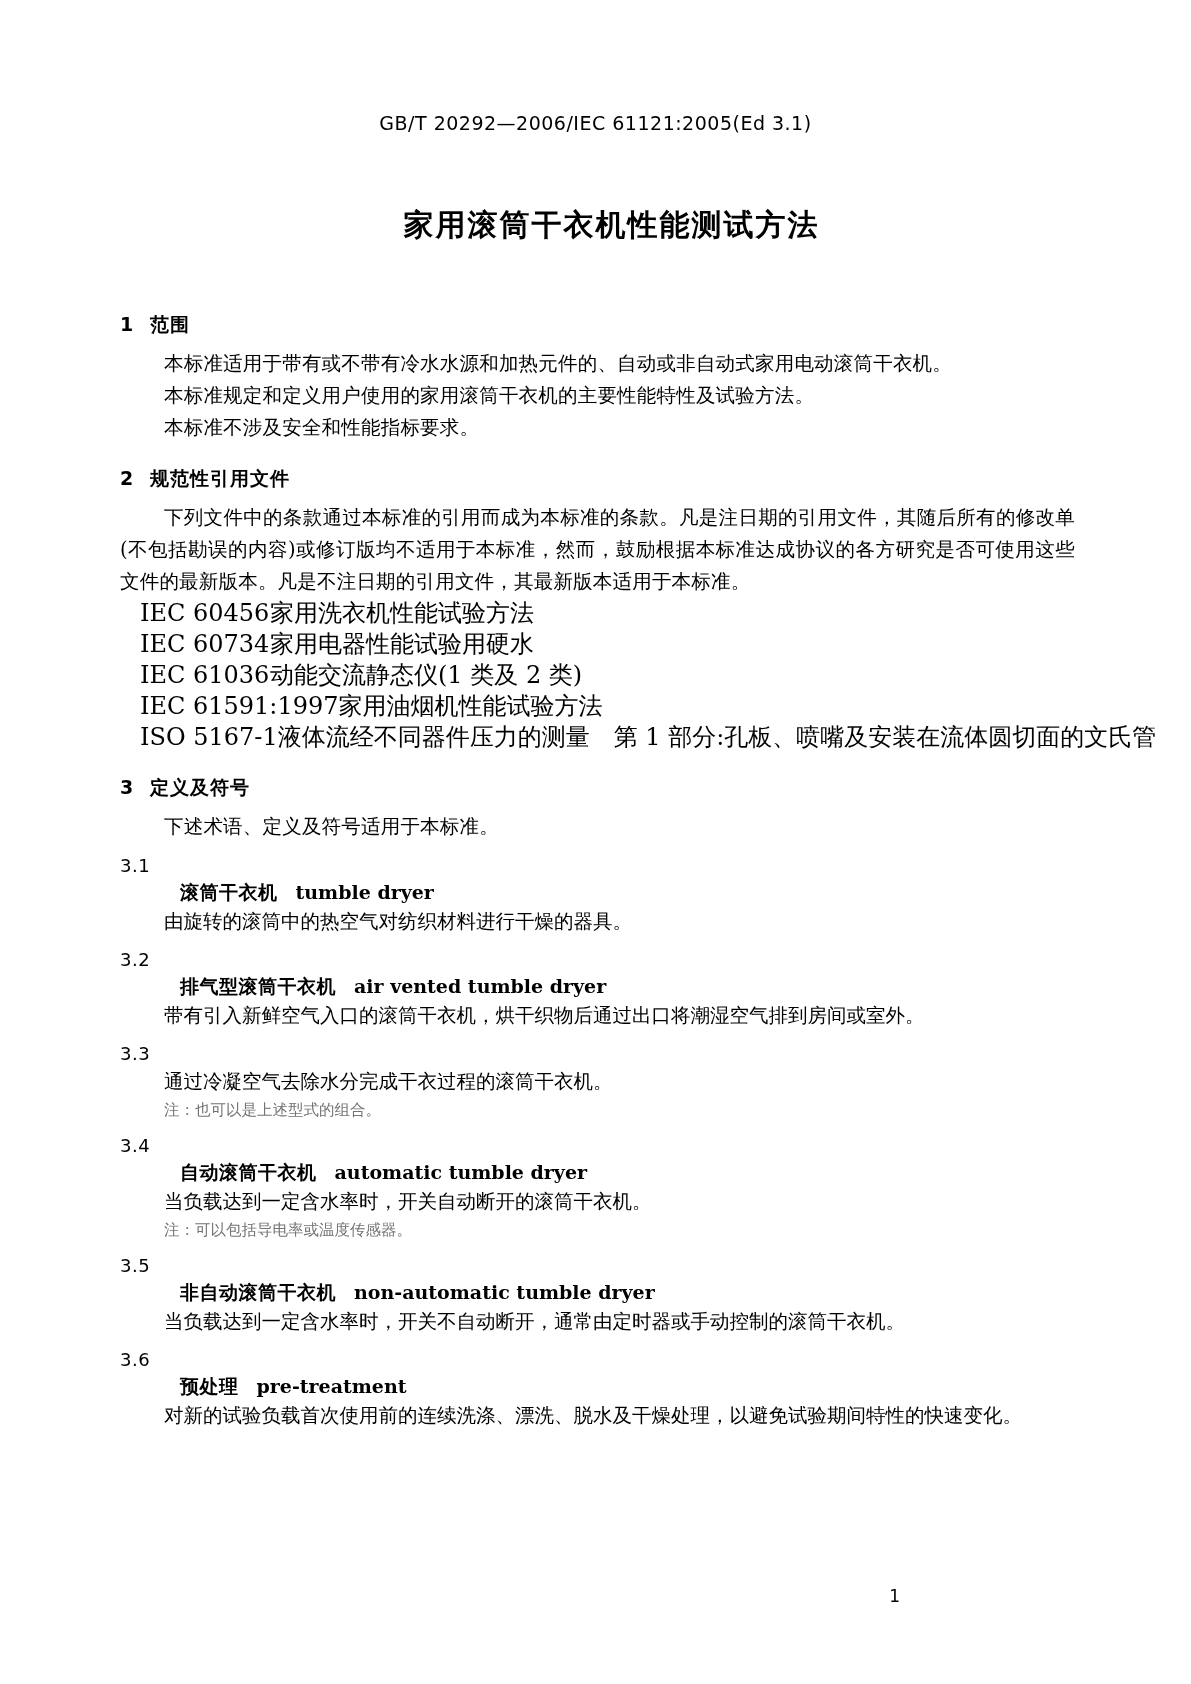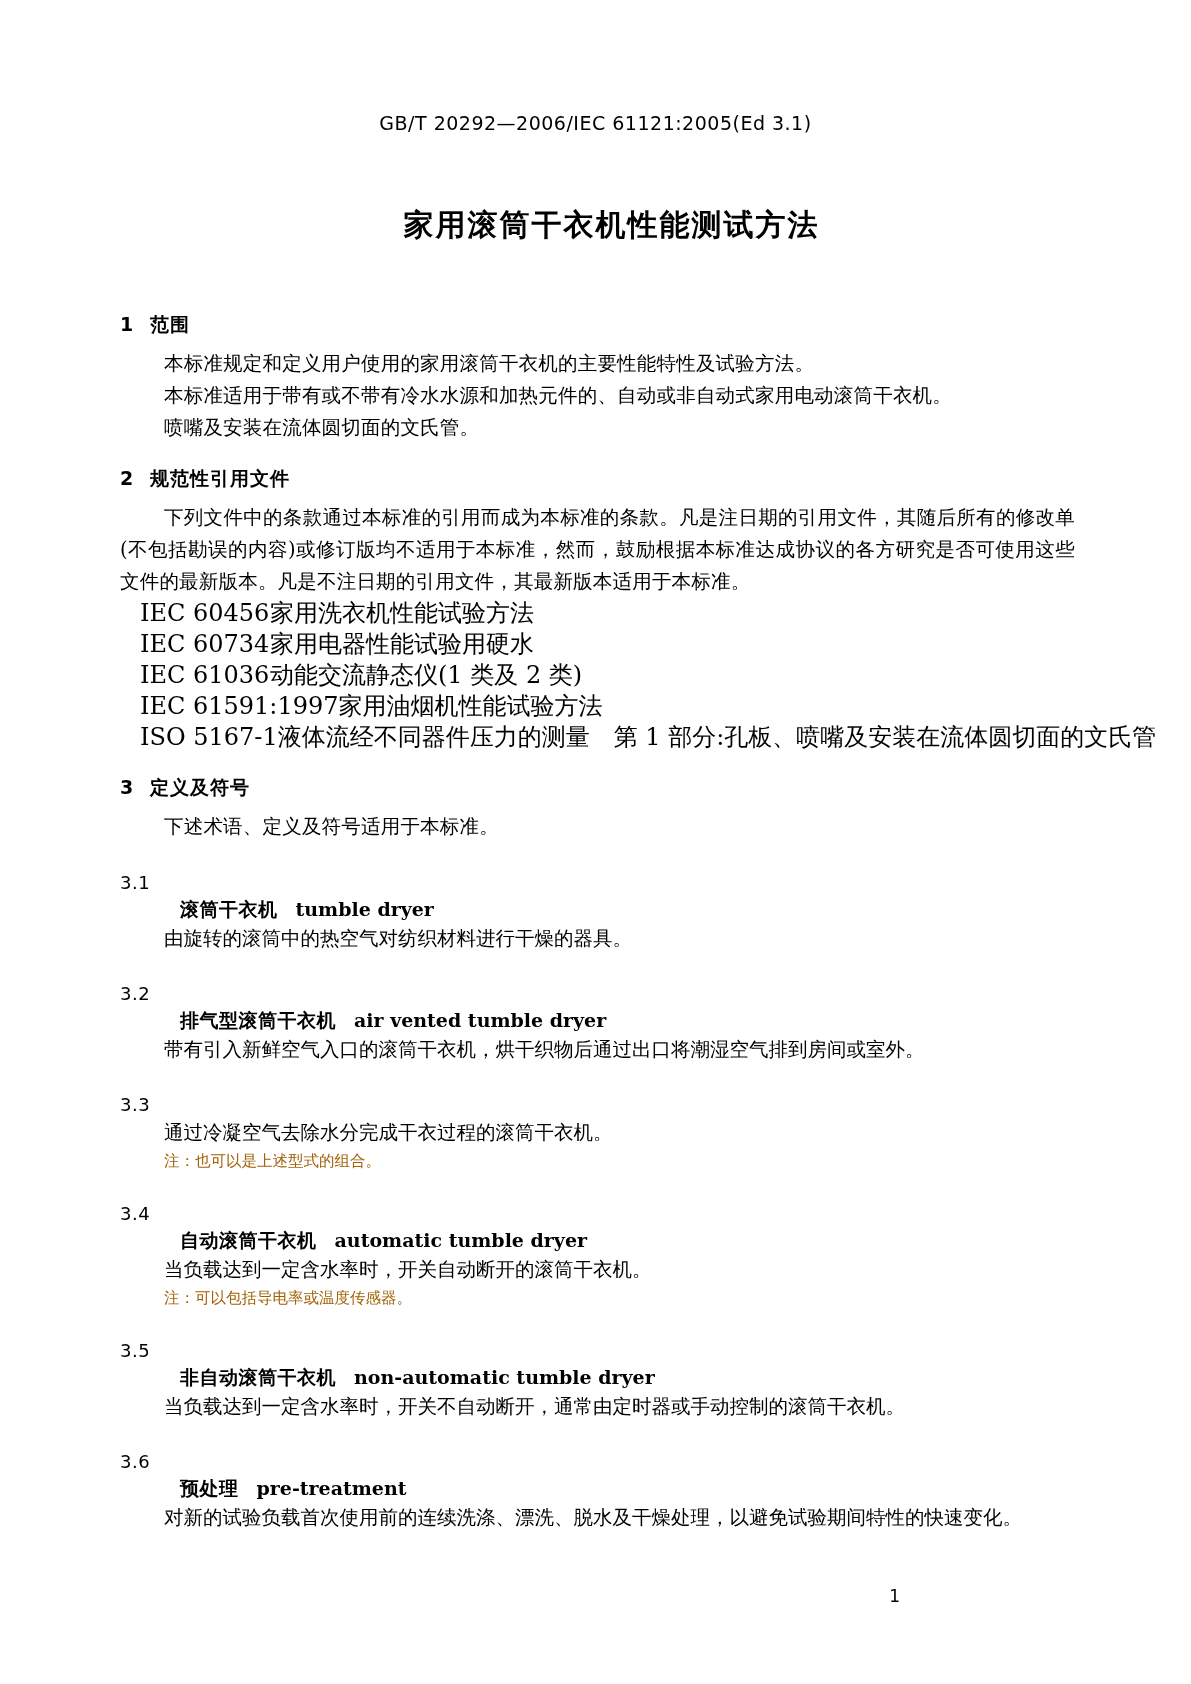--- a/index.html
+++ b/index.html
@@ -78,21 +78,21 @@
     white-space: nowrap;
   }
   .ref-line .refid {
     display: inline-block;
     min-width: 130px;
     font-family: "DejaVu Serif", "Liberation Serif", serif;
   }
   .clause-num {
     font-family: "DejaVu Sans", "Liberation Sans", sans-serif;
     font-size: 18px;
-    margin: 29px 0 2px 0;
+    margin: 12px 0 2px 0;
     letter-spacing: 0.5px;
   }
   .term-line {
     margin-left: 60px;
     font-weight: bold;
     font-size: 19px;
     font-family: "DejaVu Sans", "Liberation Sans", sans-serif;
     letter-spacing: 0.5px;
     margin-top: 4px;
   }
@@ -105,21 +105,21 @@
   .term-def {
     margin-left: 44px;
     font-size: 19.5px;
     line-height: 31px;
     text-align: justify;
   }
   .note {
     margin-left: 44px;
     font-size: 15.5px;
     line-height: 26px;
-    color: #a16207;
+    color: #737373;
   }
   .page-num {
     position: absolute;
     right: 116px;
     bottom: 78px;
     font-family: "DejaVu Sans", "Liberation Sans", sans-serif;
     font-size: 17px;
   }
 </style>
 </head>
@@ -129,23 +129,23 @@
 
   <div class="header">GB/T 20292—2006/IEC 61121:2005(Ed 3.1)</div>
 
   <div class="doc-title">家用滚筒干衣机性能测试方法</div>
 
   <div class="content">
 
     <div class="sec-head">
       <span class="num">1</span><span>范围</span>
     </div>
+    <p class="para indent1">本标准适用于带有或不带有冷水水源和加热元件的、自动或非自动式家用电动滚筒干衣机。</p>
     <p class="para indent1">本标准规定和定义用户使用的家用滚筒干衣机的主要性能特性及试验方法。</p>
-    <p class="para indent1">本标准适用于带有或不带有冷水水源和加热元件的、自动或非自动式家用电动滚筒干衣机。</p>
-    <p class="para indent1">喷嘴及安装在流体圆切面的文氏管。</p>
+    <p class="para indent1">本标准不涉及安全和性能指标要求。</p>
 
     <div class="sec-head">
       <span class="num">2</span><span>规范性引用文件</span>
     </div>
     <p class="para indent1">下列文件中的条款通过本标准的引用而成为本标准的条款。凡是注日期的引用文件，其随后所有的修改单(不包括勘误的内容)或修订版均不适用于本标准，然而，鼓励根据本标准达成协议的各方研究是否可使用这些文件的最新版本。凡是不注日期的引用文件，其最新版本适用于本标准。</p>
 
     <div class="ref-line">
       <span class="refid">IEC 60456</span><span>家用洗衣机性能试验方法</span>
     </div>
     <div class="ref-line">

